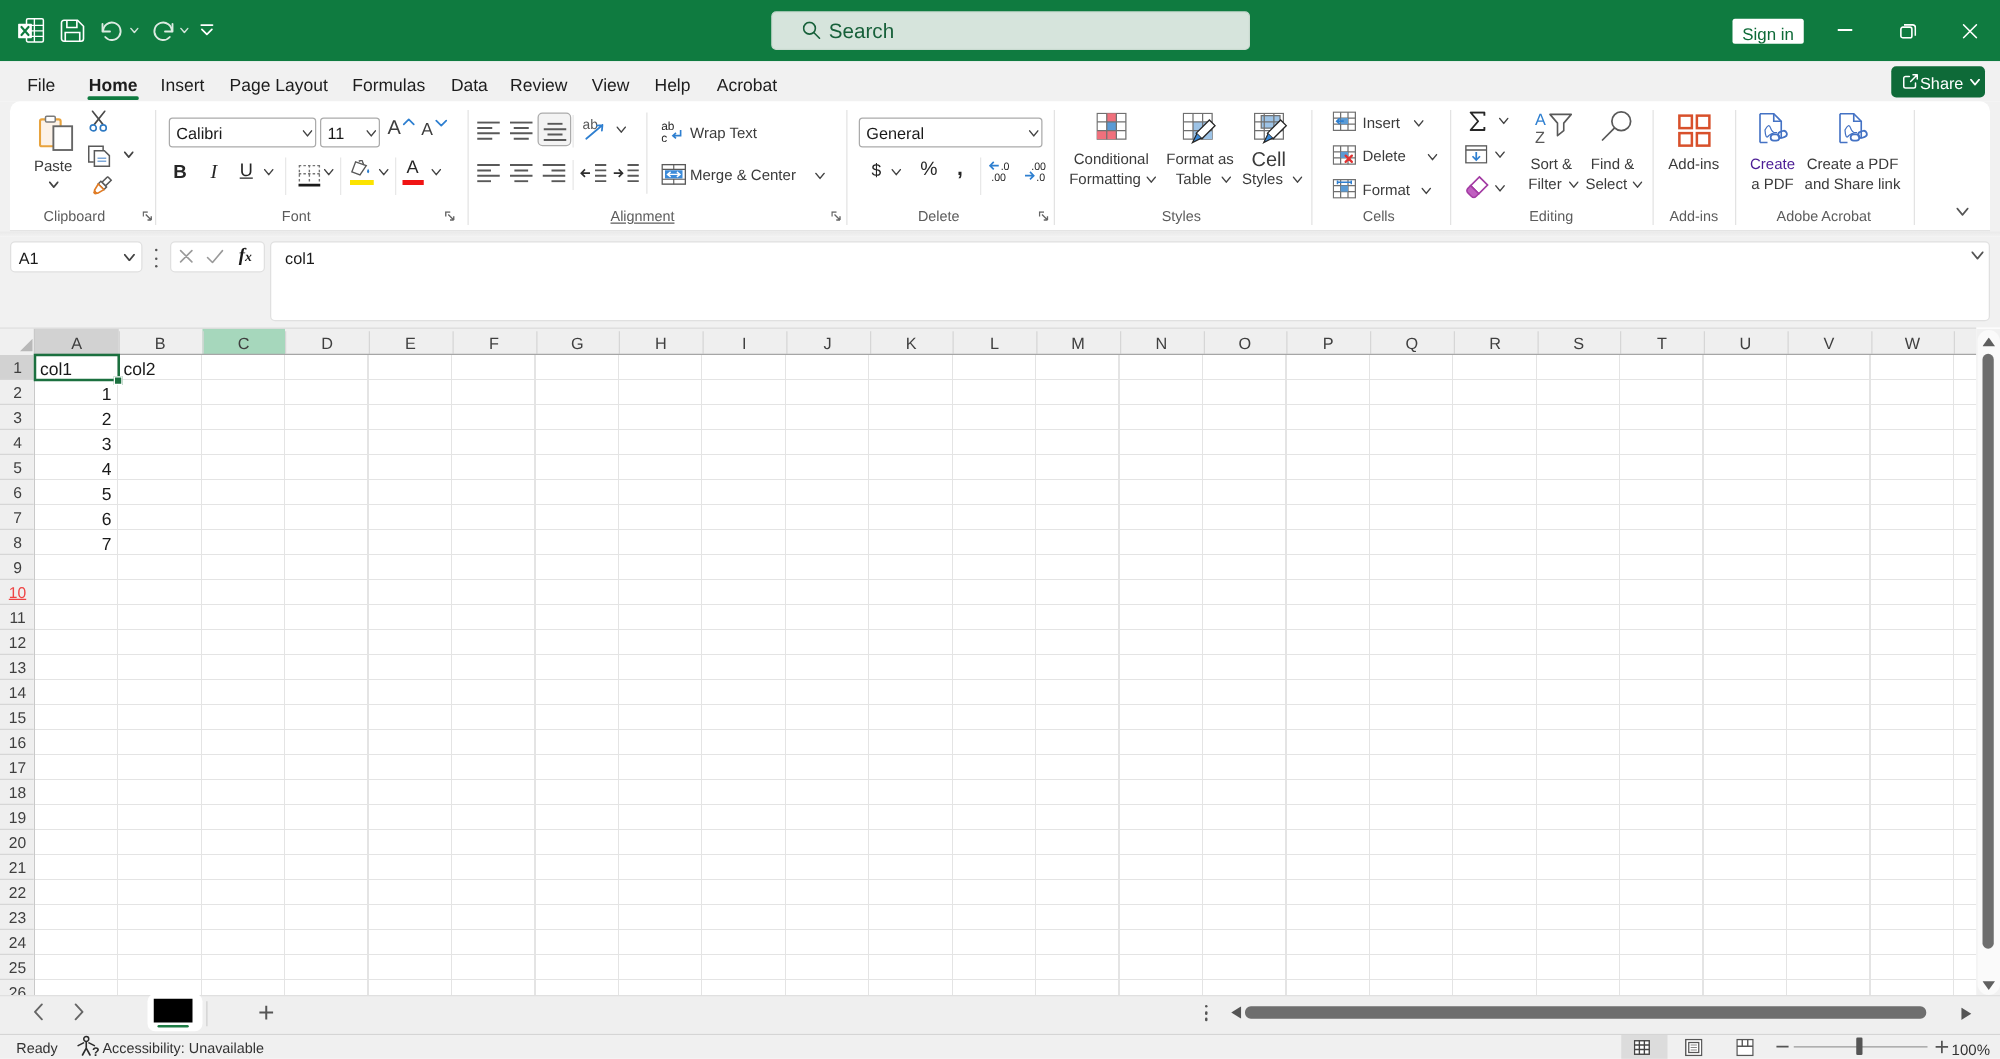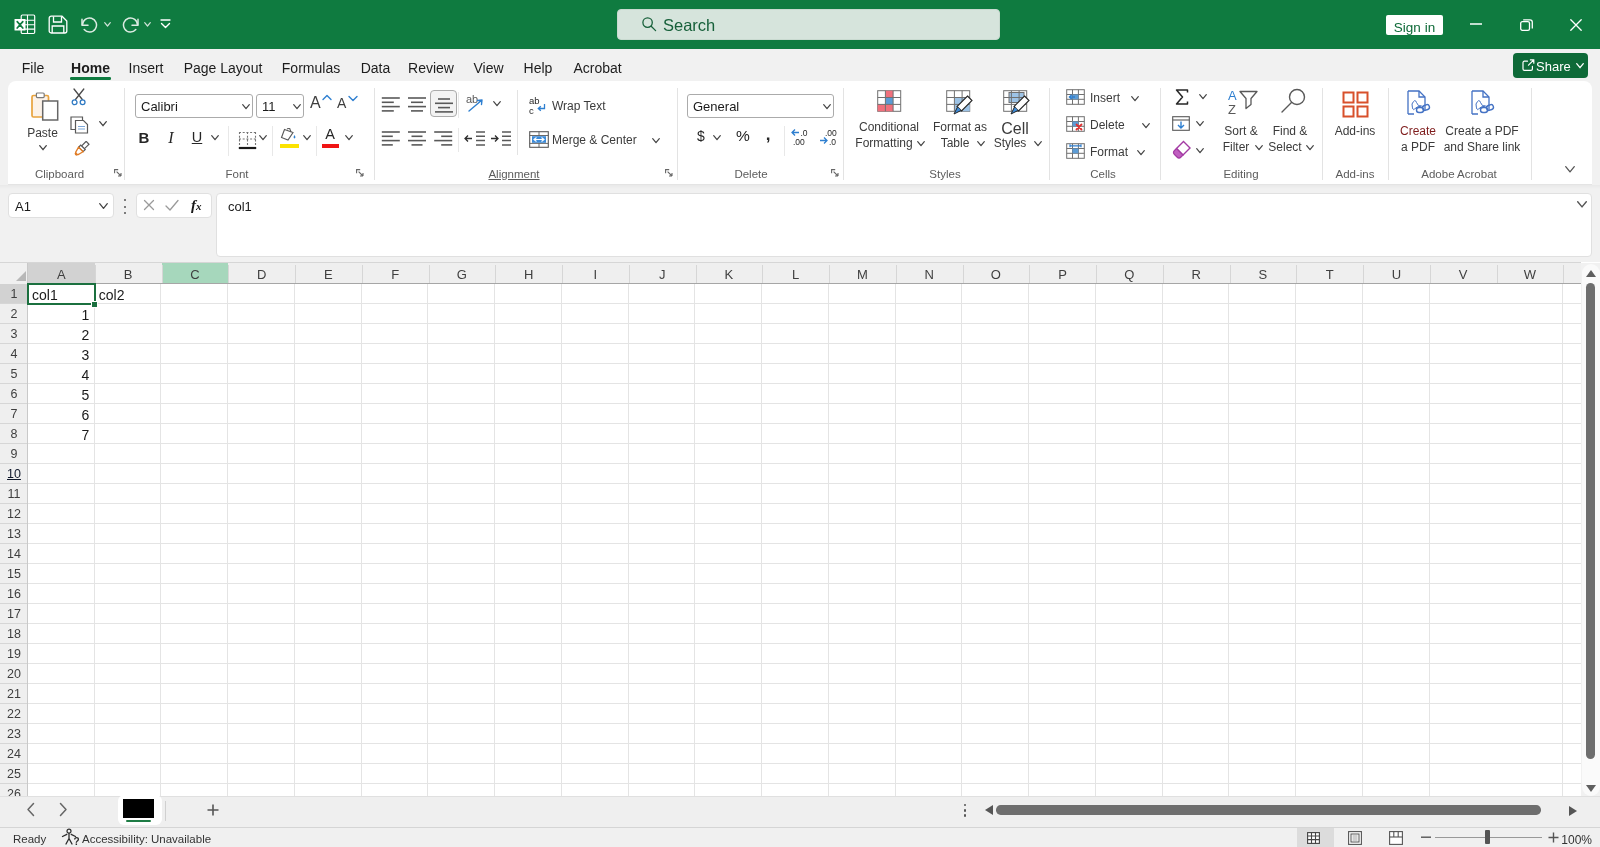--- a/index.html
+++ b/index.html
@@ -397,21 +397,21 @@
     <rect x="15.5" y="15.5" width="10" height="10" stroke="#d8502b" stroke-width="2" fill="#fff"></rect>
   </svg>
 <div style="position:absolute;left:1355px;transform:translateX(-50%);top:125px;font-family:'Liberation Sans',sans-serif;font-size:12px;color:#3b3b3b;font-weight:400;white-space:nowrap;line-height:1;">Add-ins</div>
 <svg style="position:absolute;left:1404px;top:90px" width="28" height="28" viewBox="0 0 28 28" fill="none">
     <path d="M4 1 H15 L21 7 V20 M4 1 V24 M4 24 H10" stroke="#4472c4" stroke-width="1.3" fill="none"></path>
     <path d="M15 1 V7 H21" stroke="#4472c4" stroke-width="1.3" fill="none"></path>
     <path d="M8 14 q3-6 4.5-1.5 q1.5 4.5 5 3.5 q-5 0.5 -7 3 q-2 2.5 -2.5-5 Z" stroke="#4472c4" stroke-width="1" fill="none"></path>
     <rect x="12.5" y="17.5" width="7" height="5" rx="2.5" stroke="#4472c4" stroke-width="1.4"></rect>
     <rect x="18.5" y="15" width="7" height="5" rx="2.5" stroke="#4472c4" stroke-width="1.4" transform="rotate(-20 22 17.5)"></rect>
   </svg>
-<div style="position:absolute;left:1418px;transform:translateX(-50%);top:125px;font-family:'Liberation Sans',sans-serif;font-size:12px;color:#7f1d1d;font-weight:400;white-space:nowrap;line-height:1;">Create</div>
+<div style="position:absolute;left:1418px;transform:translateX(-50%);top:125px;font-family:'Liberation Sans',sans-serif;font-size:12px;color:#4c1d95;font-weight:400;white-space:nowrap;line-height:1;">Create</div>
 <div style="position:absolute;left:1418px;transform:translateX(-50%);top:141px;font-family:'Liberation Sans',sans-serif;font-size:12px;color:#3b3b3b;font-weight:400;white-space:nowrap;line-height:1;">a PDF</div>
 <svg style="position:absolute;left:1468px;top:90px" width="28" height="28" viewBox="0 0 28 28" fill="none">
     <path d="M4 1 H15 L21 7 V20 M4 1 V24 M4 24 H10" stroke="#4472c4" stroke-width="1.3" fill="none"></path>
     <path d="M15 1 V7 H21" stroke="#4472c4" stroke-width="1.3" fill="none"></path>
     <path d="M8 14 q3-6 4.5-1.5 q1.5 4.5 5 3.5 q-5 0.5 -7 3 q-2 2.5 -2.5-5 Z" stroke="#4472c4" stroke-width="1" fill="none"></path>
     <rect x="12.5" y="17.5" width="7" height="5" rx="2.5" stroke="#4472c4" stroke-width="1.4"></rect>
     <rect x="18.5" y="15" width="7" height="5" rx="2.5" stroke="#4472c4" stroke-width="1.4" transform="rotate(-20 22 17.5)"></rect>
   </svg>
 <div style="position:absolute;left:1482px;transform:translateX(-50%);top:125px;font-family:'Liberation Sans',sans-serif;font-size:12px;color:#3b3b3b;font-weight:400;white-space:nowrap;line-height:1;">Create a PDF</div>
 <div style="position:absolute;left:1482px;transform:translateX(-50%);top:141px;font-family:'Liberation Sans',sans-serif;font-size:12px;color:#3b3b3b;font-weight:400;white-space:nowrap;line-height:1;">and Share link</div>
@@ -507,21 +507,21 @@
 <div style="position:absolute;left:14px;transform:translateX(-50%);top:367.5px;font-family:'Liberation Sans',sans-serif;font-size:12.5px;color:#3f3f3f;font-weight:400;white-space:nowrap;line-height:1;">5</div>
 <div style="position:absolute;left:0px;top:383px;width:27px;height:1px;background:#d6d6d6"></div>
 <div style="position:absolute;left:14px;transform:translateX(-50%);top:387.5px;font-family:'Liberation Sans',sans-serif;font-size:12.5px;color:#3f3f3f;font-weight:400;white-space:nowrap;line-height:1;">6</div>
 <div style="position:absolute;left:0px;top:403px;width:27px;height:1px;background:#d6d6d6"></div>
 <div style="position:absolute;left:14px;transform:translateX(-50%);top:407.5px;font-family:'Liberation Sans',sans-serif;font-size:12.5px;color:#3f3f3f;font-weight:400;white-space:nowrap;line-height:1;">7</div>
 <div style="position:absolute;left:0px;top:423px;width:27px;height:1px;background:#d6d6d6"></div>
 <div style="position:absolute;left:14px;transform:translateX(-50%);top:427.5px;font-family:'Liberation Sans',sans-serif;font-size:12.5px;color:#3f3f3f;font-weight:400;white-space:nowrap;line-height:1;">8</div>
 <div style="position:absolute;left:0px;top:443px;width:27px;height:1px;background:#d6d6d6"></div>
 <div style="position:absolute;left:14px;transform:translateX(-50%);top:447.5px;font-family:'Liberation Sans',sans-serif;font-size:12.5px;color:#3f3f3f;font-weight:400;white-space:nowrap;line-height:1;">9</div>
 <div style="position:absolute;left:0px;top:463px;width:27px;height:1px;background:#d6d6d6"></div>
-<div style="position:absolute;left:14px;transform:translateX(-50%);top:467.5px;font-family:'Liberation Sans',sans-serif;font-size:12.5px;color:#0f172a;font-weight:400;white-space:nowrap;line-height:1;text-decoration:underline;">10</div>
+<div style="position:absolute;left:14px;transform:translateX(-50%);top:467.5px;font-family:'Liberation Sans',sans-serif;font-size:12.5px;color:#ef4444;font-weight:400;white-space:nowrap;line-height:1;text-decoration:underline;">10</div>
 <div style="position:absolute;left:0px;top:483px;width:27px;height:1px;background:#d6d6d6"></div>
 <div style="position:absolute;left:14px;transform:translateX(-50%);top:487.5px;font-family:'Liberation Sans',sans-serif;font-size:12.5px;color:#3f3f3f;font-weight:400;white-space:nowrap;line-height:1;">11</div>
 <div style="position:absolute;left:0px;top:503px;width:27px;height:1px;background:#d6d6d6"></div>
 <div style="position:absolute;left:14px;transform:translateX(-50%);top:507.5px;font-family:'Liberation Sans',sans-serif;font-size:12.5px;color:#3f3f3f;font-weight:400;white-space:nowrap;line-height:1;">12</div>
 <div style="position:absolute;left:0px;top:523px;width:27px;height:1px;background:#d6d6d6"></div>
 <div style="position:absolute;left:14px;transform:translateX(-50%);top:527.5px;font-family:'Liberation Sans',sans-serif;font-size:12.5px;color:#3f3f3f;font-weight:400;white-space:nowrap;line-height:1;">13</div>
 <div style="position:absolute;left:0px;top:543px;width:27px;height:1px;background:#d6d6d6"></div>
 <div style="position:absolute;left:14px;transform:translateX(-50%);top:547.5px;font-family:'Liberation Sans',sans-serif;font-size:12.5px;color:#3f3f3f;font-weight:400;white-space:nowrap;line-height:1;">14</div>
 <div style="position:absolute;left:0px;top:563px;width:27px;height:1px;background:#d6d6d6"></div>
 <div style="position:absolute;left:14px;transform:translateX(-50%);top:567.5px;font-family:'Liberation Sans',sans-serif;font-size:12.5px;color:#3f3f3f;font-weight:400;white-space:nowrap;line-height:1;">15</div>

